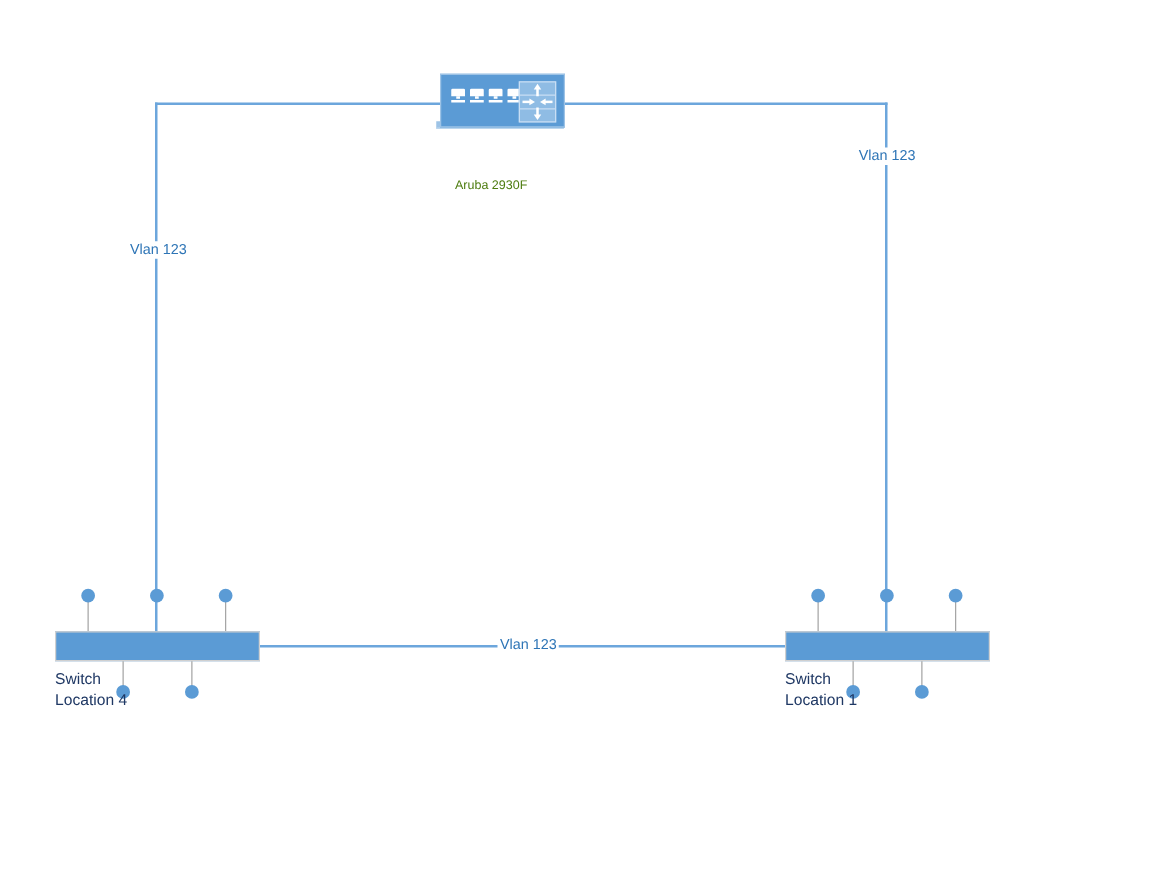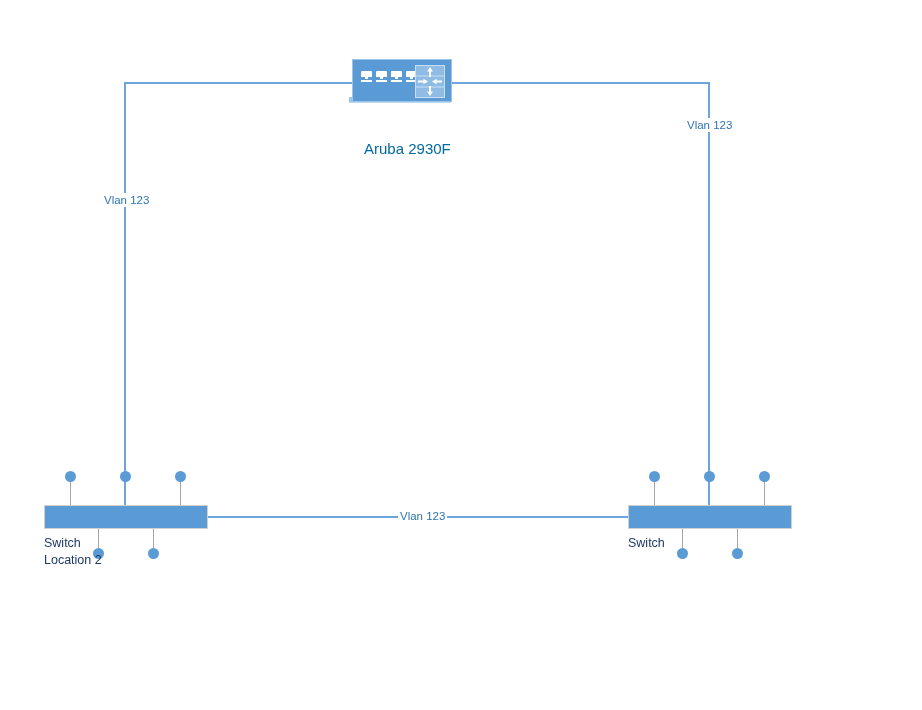--- a/index.html
+++ b/index.html
@@ -109,22 +109,22 @@
   }
   .switch-label {
     position: absolute;
     color: #1F3864;
     font-size: 12.5px;
     line-height: 17px;
     white-space: nowrap;
   }
   .device-title {
     position: absolute;
-    color: #0369a1;
-    font-size: 15px;
+    color: #4d7c0f;
+    font-size: 10px;
     line-height: 16px;
     white-space: nowrap;
   }
 
   
   .stem {
     position: absolute;
     width: 1px;
     background: #A6A6A6;
   }
@@ -223,32 +223,33 @@
 
   <div class="switch-bar" style="left:44px; top:505px; width:164px; height:24px;"></div>
 
   <div class="stem" style="left:98px; top:529px; height:22px;"></div>
   <div class="stem" style="left:153px; top:529px; height:22px;"></div>
 
   <div class="dot" style="left:93px; top:548px;"></div>
   <div class="dot" style="left:148px; top:548px;"></div>
 
   <div class="switch-label" style="left:44px; top:535px; width:164px;">Switch</div>
-  <div class="switch-label" style="left:44px; top:552px; width:164px;">Location 2</div>
+  <div class="switch-label" style="left:44px; top:552px; width:164px;">Location 4</div>
 
   <div class="stem" style="left:654px; top:478px; height:27px;"></div>
   <div class="stem" style="left:764px; top:478px; height:27px;"></div>
 
   <div class="dot" style="left:649px; top:471px;"></div>
   <div class="dot" style="left:704px; top:471px;"></div>
   <div class="dot" style="left:759px; top:471px;"></div>
 
   <div class="switch-bar" style="left:628px; top:505px; width:164px; height:24px;"></div>
 
   <div class="stem" style="left:682px; top:529px; height:22px;"></div>
   <div class="stem" style="left:737px; top:529px; height:22px;"></div>
 
   <div class="dot" style="left:677px; top:548px;"></div>
   <div class="dot" style="left:732px; top:548px;"></div>
 
   <div class="switch-label" style="left:628px; top:535px; width:164px;">Switch</div>
+  <div class="switch-label" style="left:628px; top:552px; width:164px;">Location 1</div>
 
 </div>
 
 </body></html>

